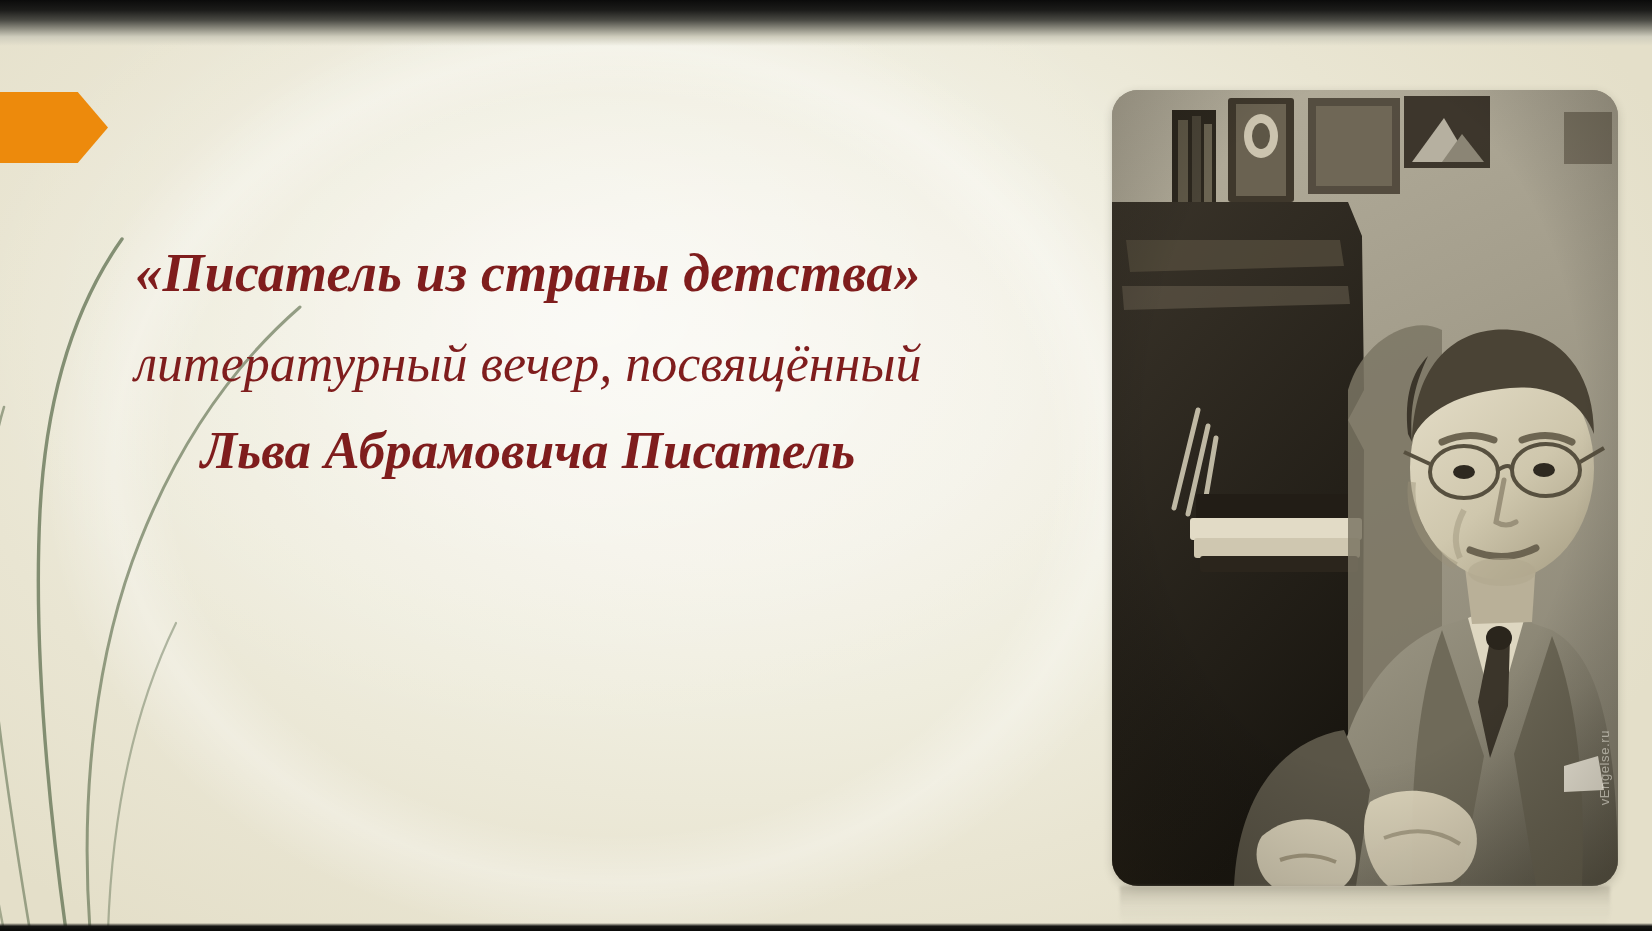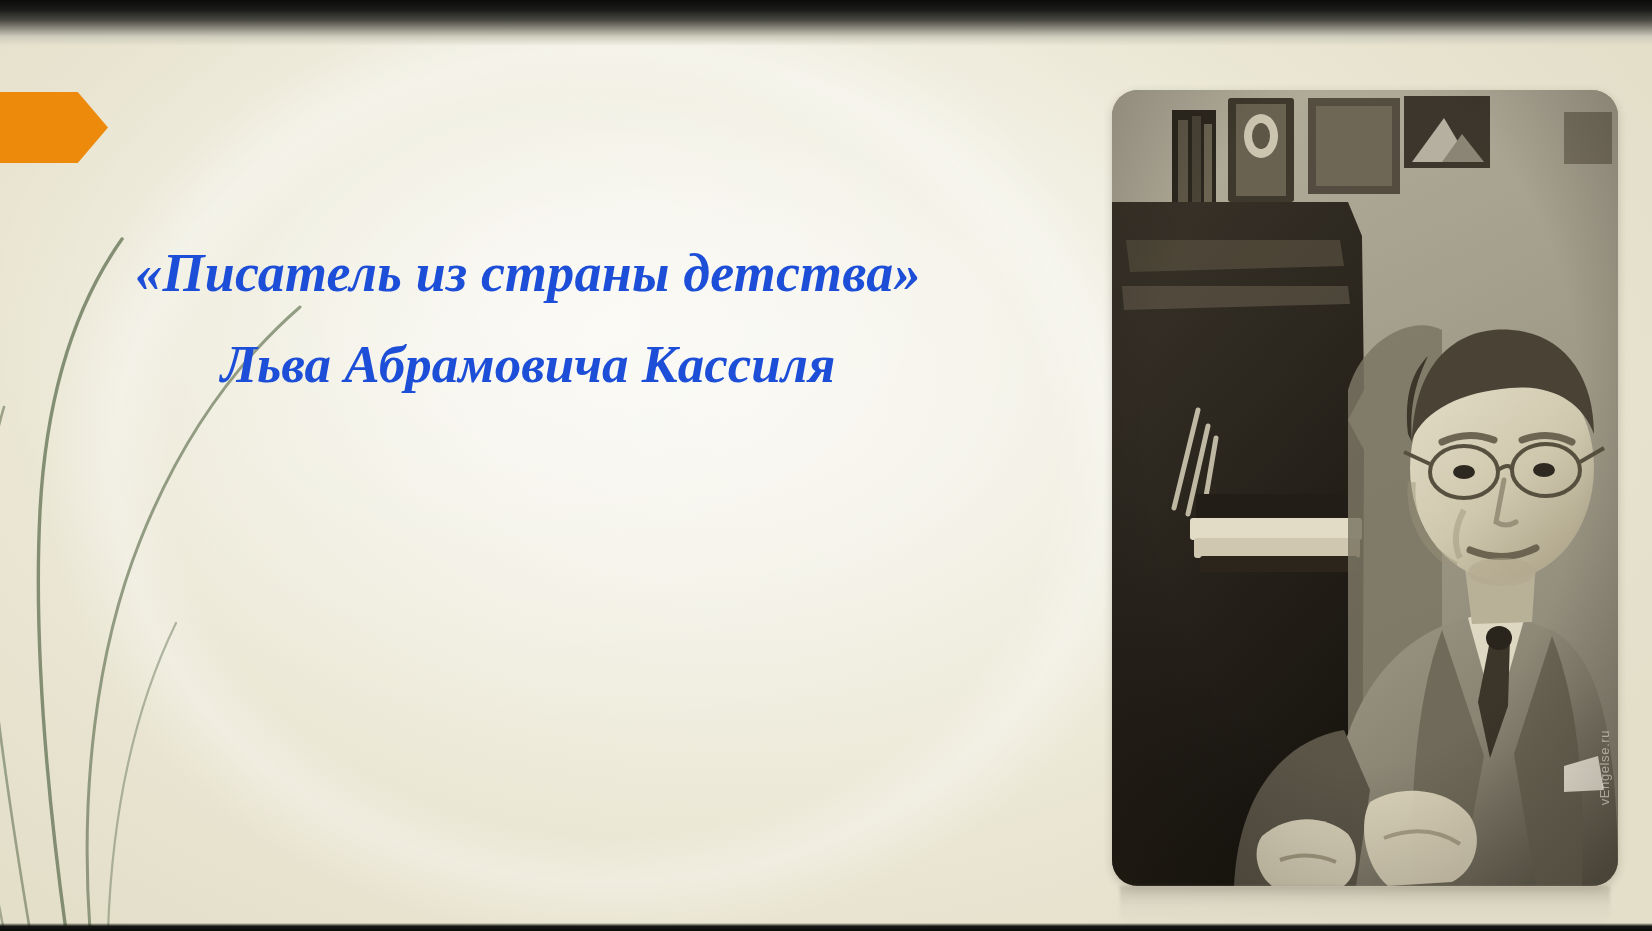--- a/index.html
+++ b/index.html
@@ -100,21 +100,21 @@
     opacity: 0.92;
   }
 
   
   .text-block {
     position: absolute;
     left: 18px;
     top: 238px;
     width: 1020px;
     text-align: center;
-    color: #1d4ed8;
+    color: #7f1d1d;
     line-height: 1.30;
   }
   .line {
     display: block;
     white-space: nowrap;
   }
   .line.title {
     font-size: 54px;
     font-weight: 700;
     font-style: italic;
@@ -203,21 +203,22 @@
       <path d="M96 720 C 74 560, 64 420, 70 300 C 76 186, 104 96, 152 28" stroke-width="3.4" opacity="0.90"></path>
       <path d="M120 720 C 110 580, 126 440, 170 330 C 212 224, 268 150, 330 96" stroke-width="3.0" opacity="0.78"></path>
       <path d="M60 720 C 40 600, 26 500, 18 414 C 10 330, 16 256, 34 196" stroke-width="2.6" opacity="0.70"></path>
       <path d="M138 720 C 142 604, 164 498, 206 412" stroke-width="2.2" opacity="0.55"></path>
       <path d="M34 720 C 18 640, 6 566, 0 500" stroke-width="2.4" opacity="0.60"></path>
     </g>
   </svg>
 
   <div class="text-block">
     <span class="line title">«Писатель из страны детства»</span>
-    <span class="line name">Льва Абрамовича Кассиля</span>
+    <span class="line sub">литературный вечер, посвящённый</span>
+    <span class="line name">Льва Абрамовича Писатель</span>
   </div>
 
   <div class="photo-wrap">
     <div class="photo">
       <svg viewBox="0 0 506 796" preserveAspectRatio="xMidYMid slice">
         <defs>
           <linearGradient id="wallG" x1="0" y1="0" x2="0.3" y2="1">
             <stop offset="0%" stop-color="#b4ae9c"></stop>
             <stop offset="45%" stop-color="#a49e8c"></stop>
             <stop offset="100%" stop-color="#8d8877"></stop>

